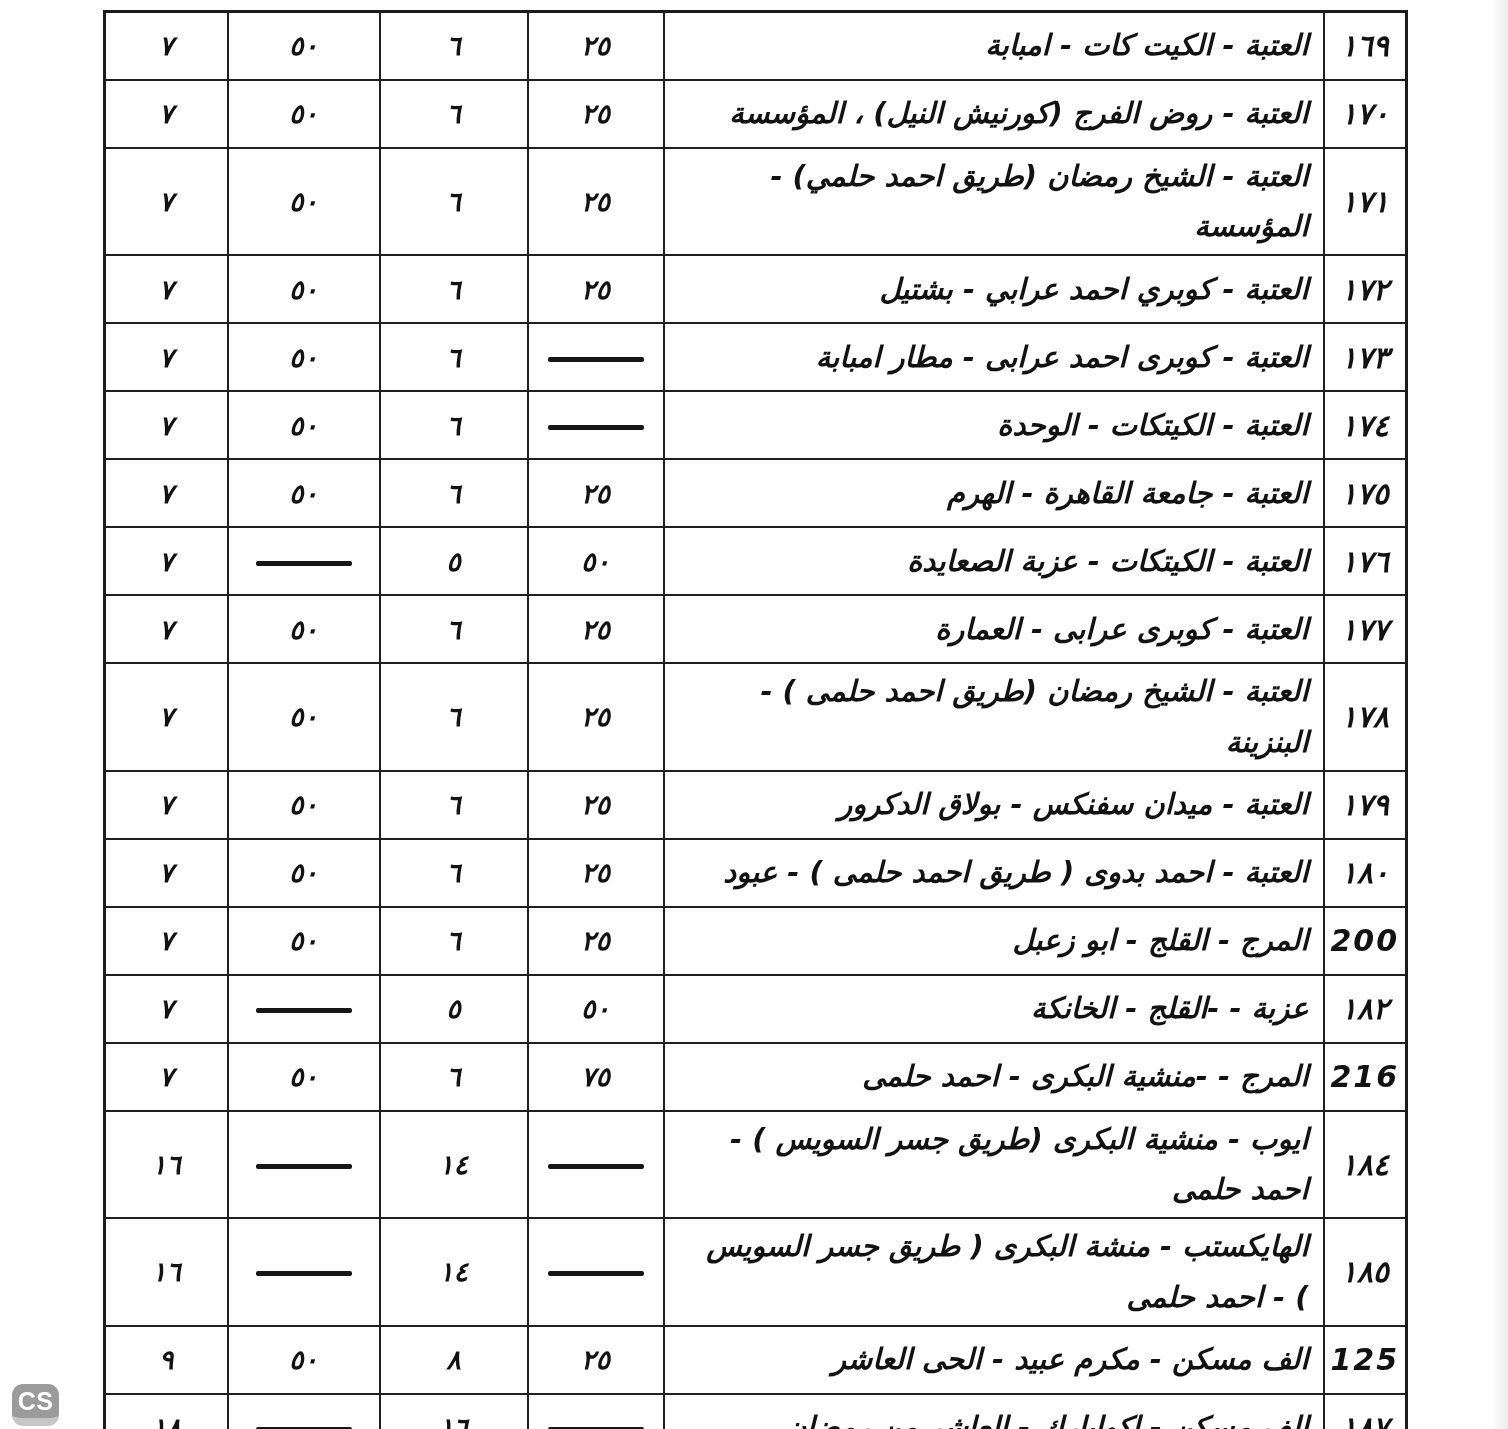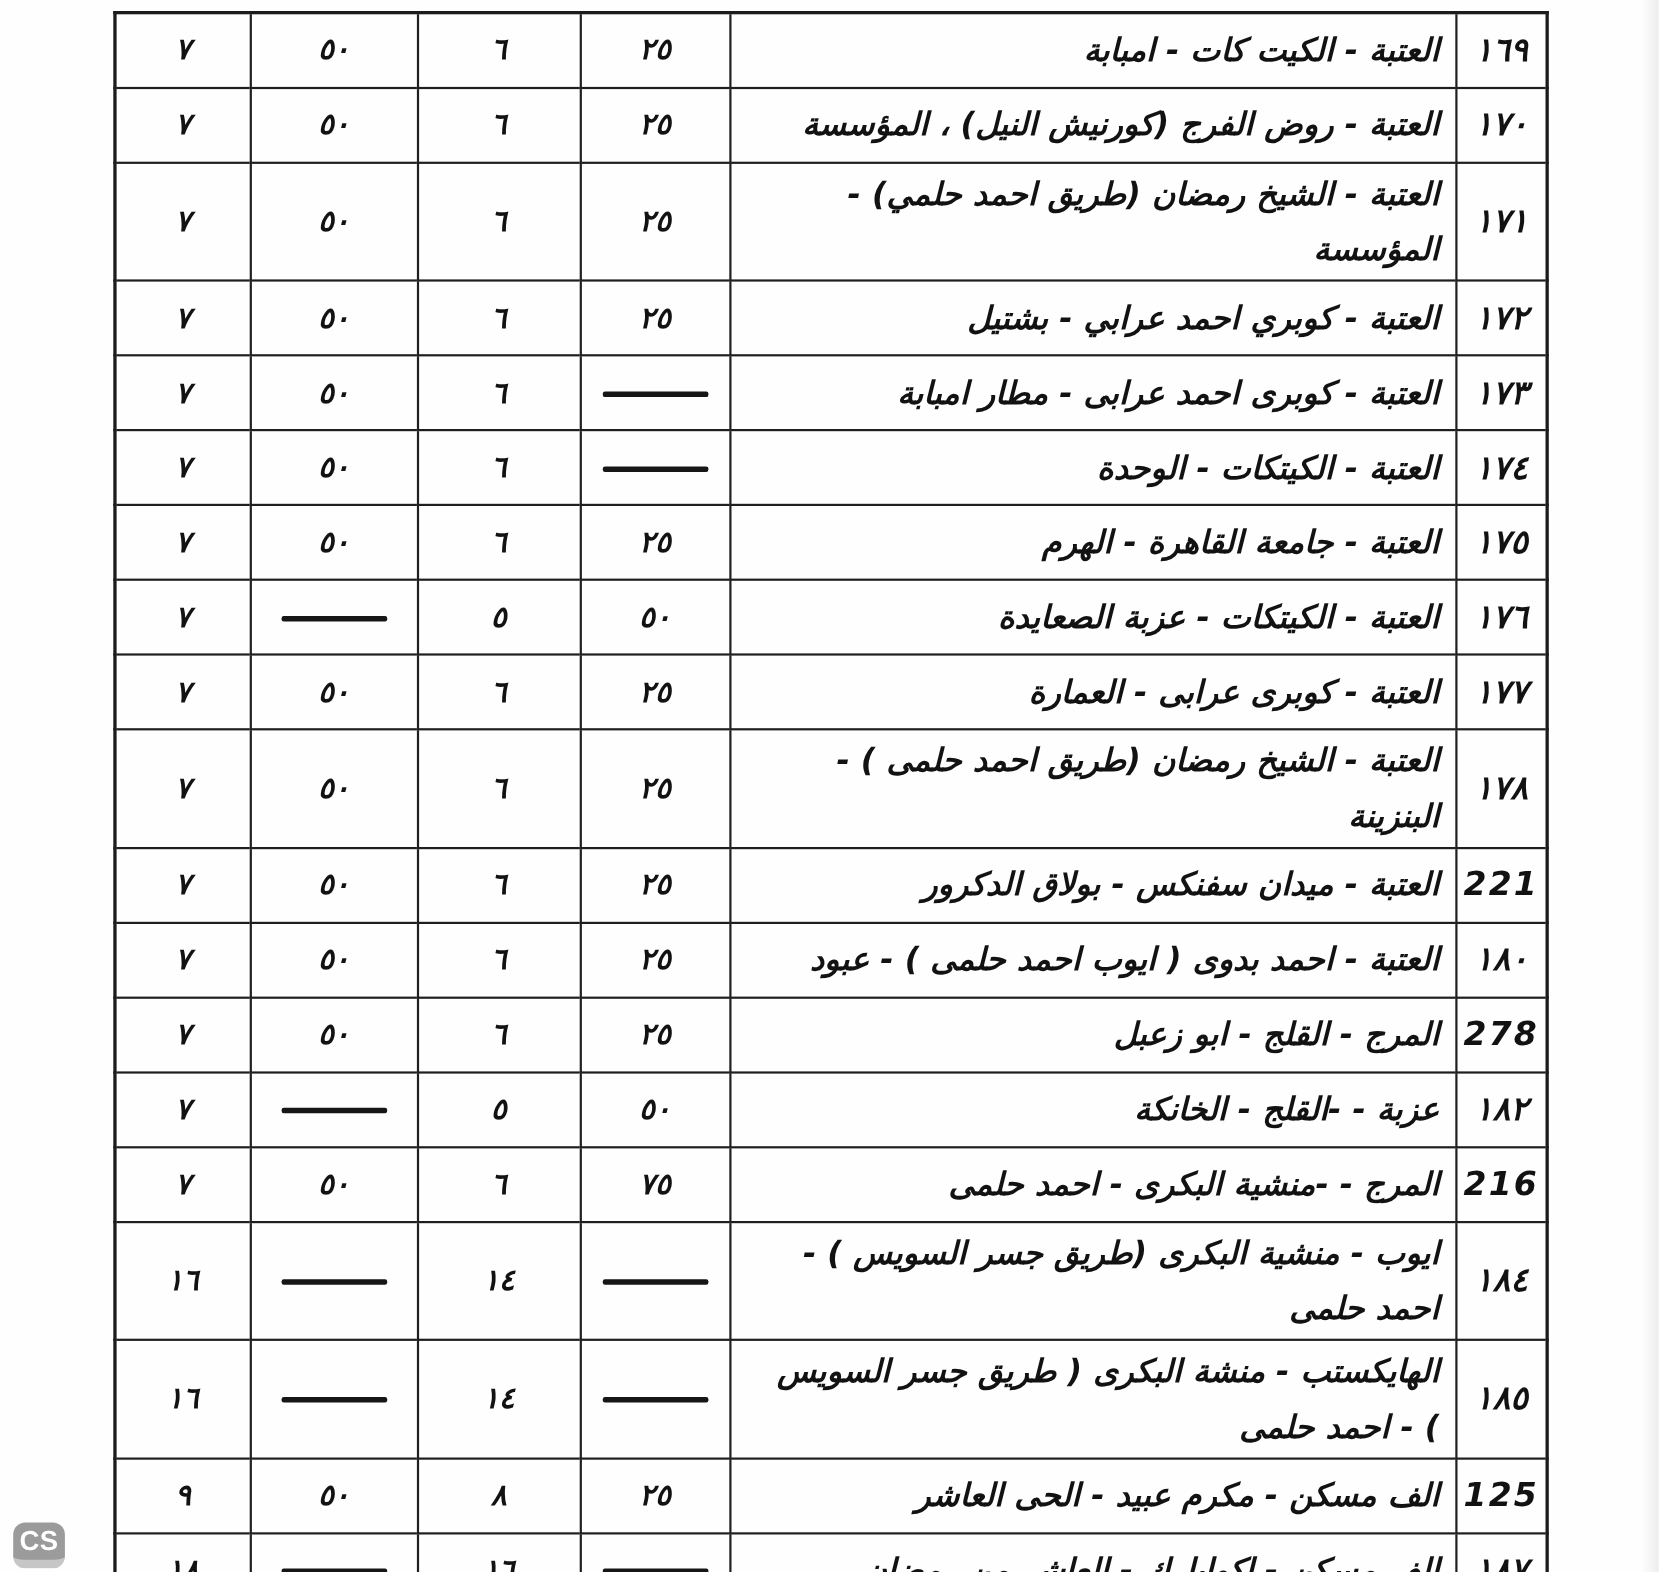--- a/index.html
+++ b/index.html
@@ -187,37 +187,37 @@
         </tr>
         <tr>
           <td class="cell-no">١٧٨</td>
           <td class="cell-route">العتبة - الشيخ رمضان (طريق احمد حلمى ) - البنزينة</td>
           <td class="cell-c1">٢٥</td>
           <td class="cell-c2">٦</td>
           <td class="cell-c3">٥٠</td>
           <td class="cell-c4">٧</td>
         </tr>
         <tr>
-          <td class="cell-no">221</td>
+          <td class="cell-no">١٧٩</td>
           <td class="cell-route">العتبة - ميدان سفنكس - بولاق الدكرور</td>
           <td class="cell-c1">٢٥</td>
           <td class="cell-c2">٦</td>
           <td class="cell-c3">٥٠</td>
           <td class="cell-c4">٧</td>
         </tr>
         <tr>
           <td class="cell-no">١٨٠</td>
-          <td class="cell-route">العتبة - احمد بدوى ( ايوب احمد حلمى ) - عبود</td>
-          <td class="cell-c1">٢٥</td>
-          <td class="cell-c2">٦</td>
-          <td class="cell-c3">٥٠</td>
-          <td class="cell-c4">٧</td>
-        </tr>
-        <tr>
-          <td class="cell-no">278</td>
+          <td class="cell-route">العتبة - احمد بدوى ( طريق احمد حلمى ) - عبود</td>
+          <td class="cell-c1">٢٥</td>
+          <td class="cell-c2">٦</td>
+          <td class="cell-c3">٥٠</td>
+          <td class="cell-c4">٧</td>
+        </tr>
+        <tr>
+          <td class="cell-no">200</td>
           <td class="cell-route">المرج - القلج - ابو زعبل</td>
           <td class="cell-c1">٢٥</td>
           <td class="cell-c2">٦</td>
           <td class="cell-c3">٥٠</td>
           <td class="cell-c4">٧</td>
         </tr>
         <tr>
           <td class="cell-no">١٨٢</td>
           <td class="cell-route">عزبة - -القلج - الخانكة</td>
           <td class="cell-c1">٥٠</td>

